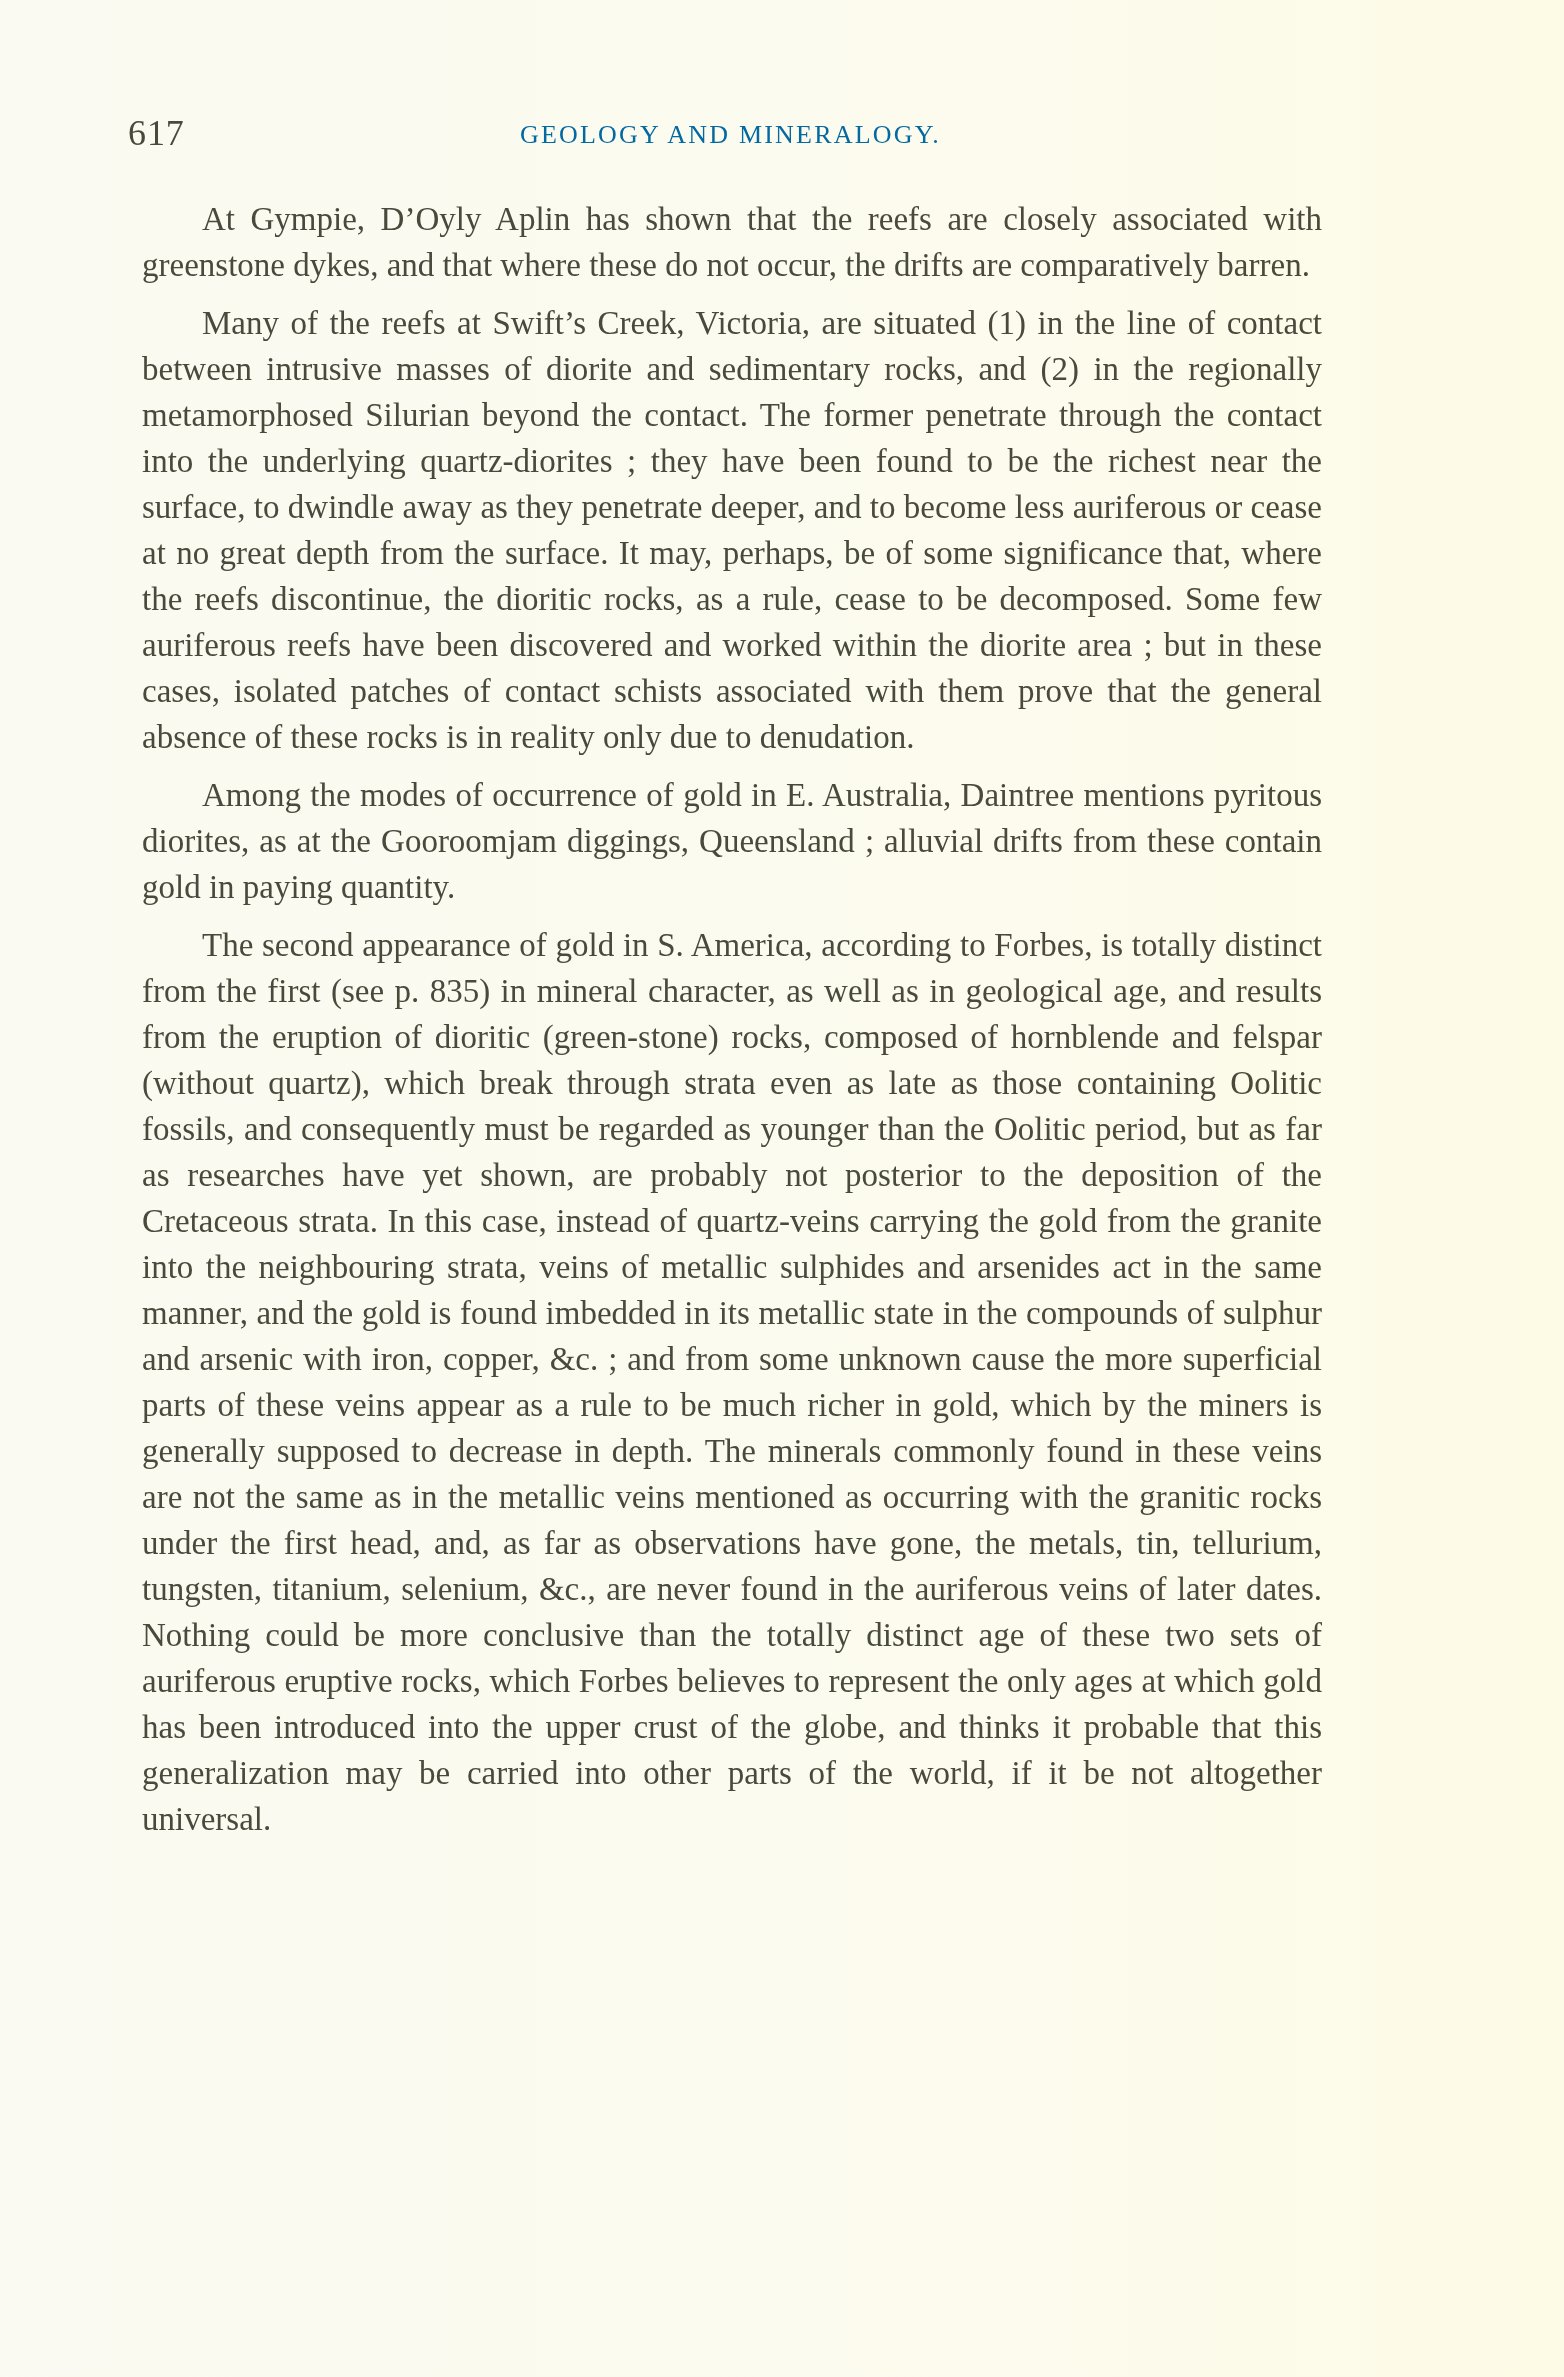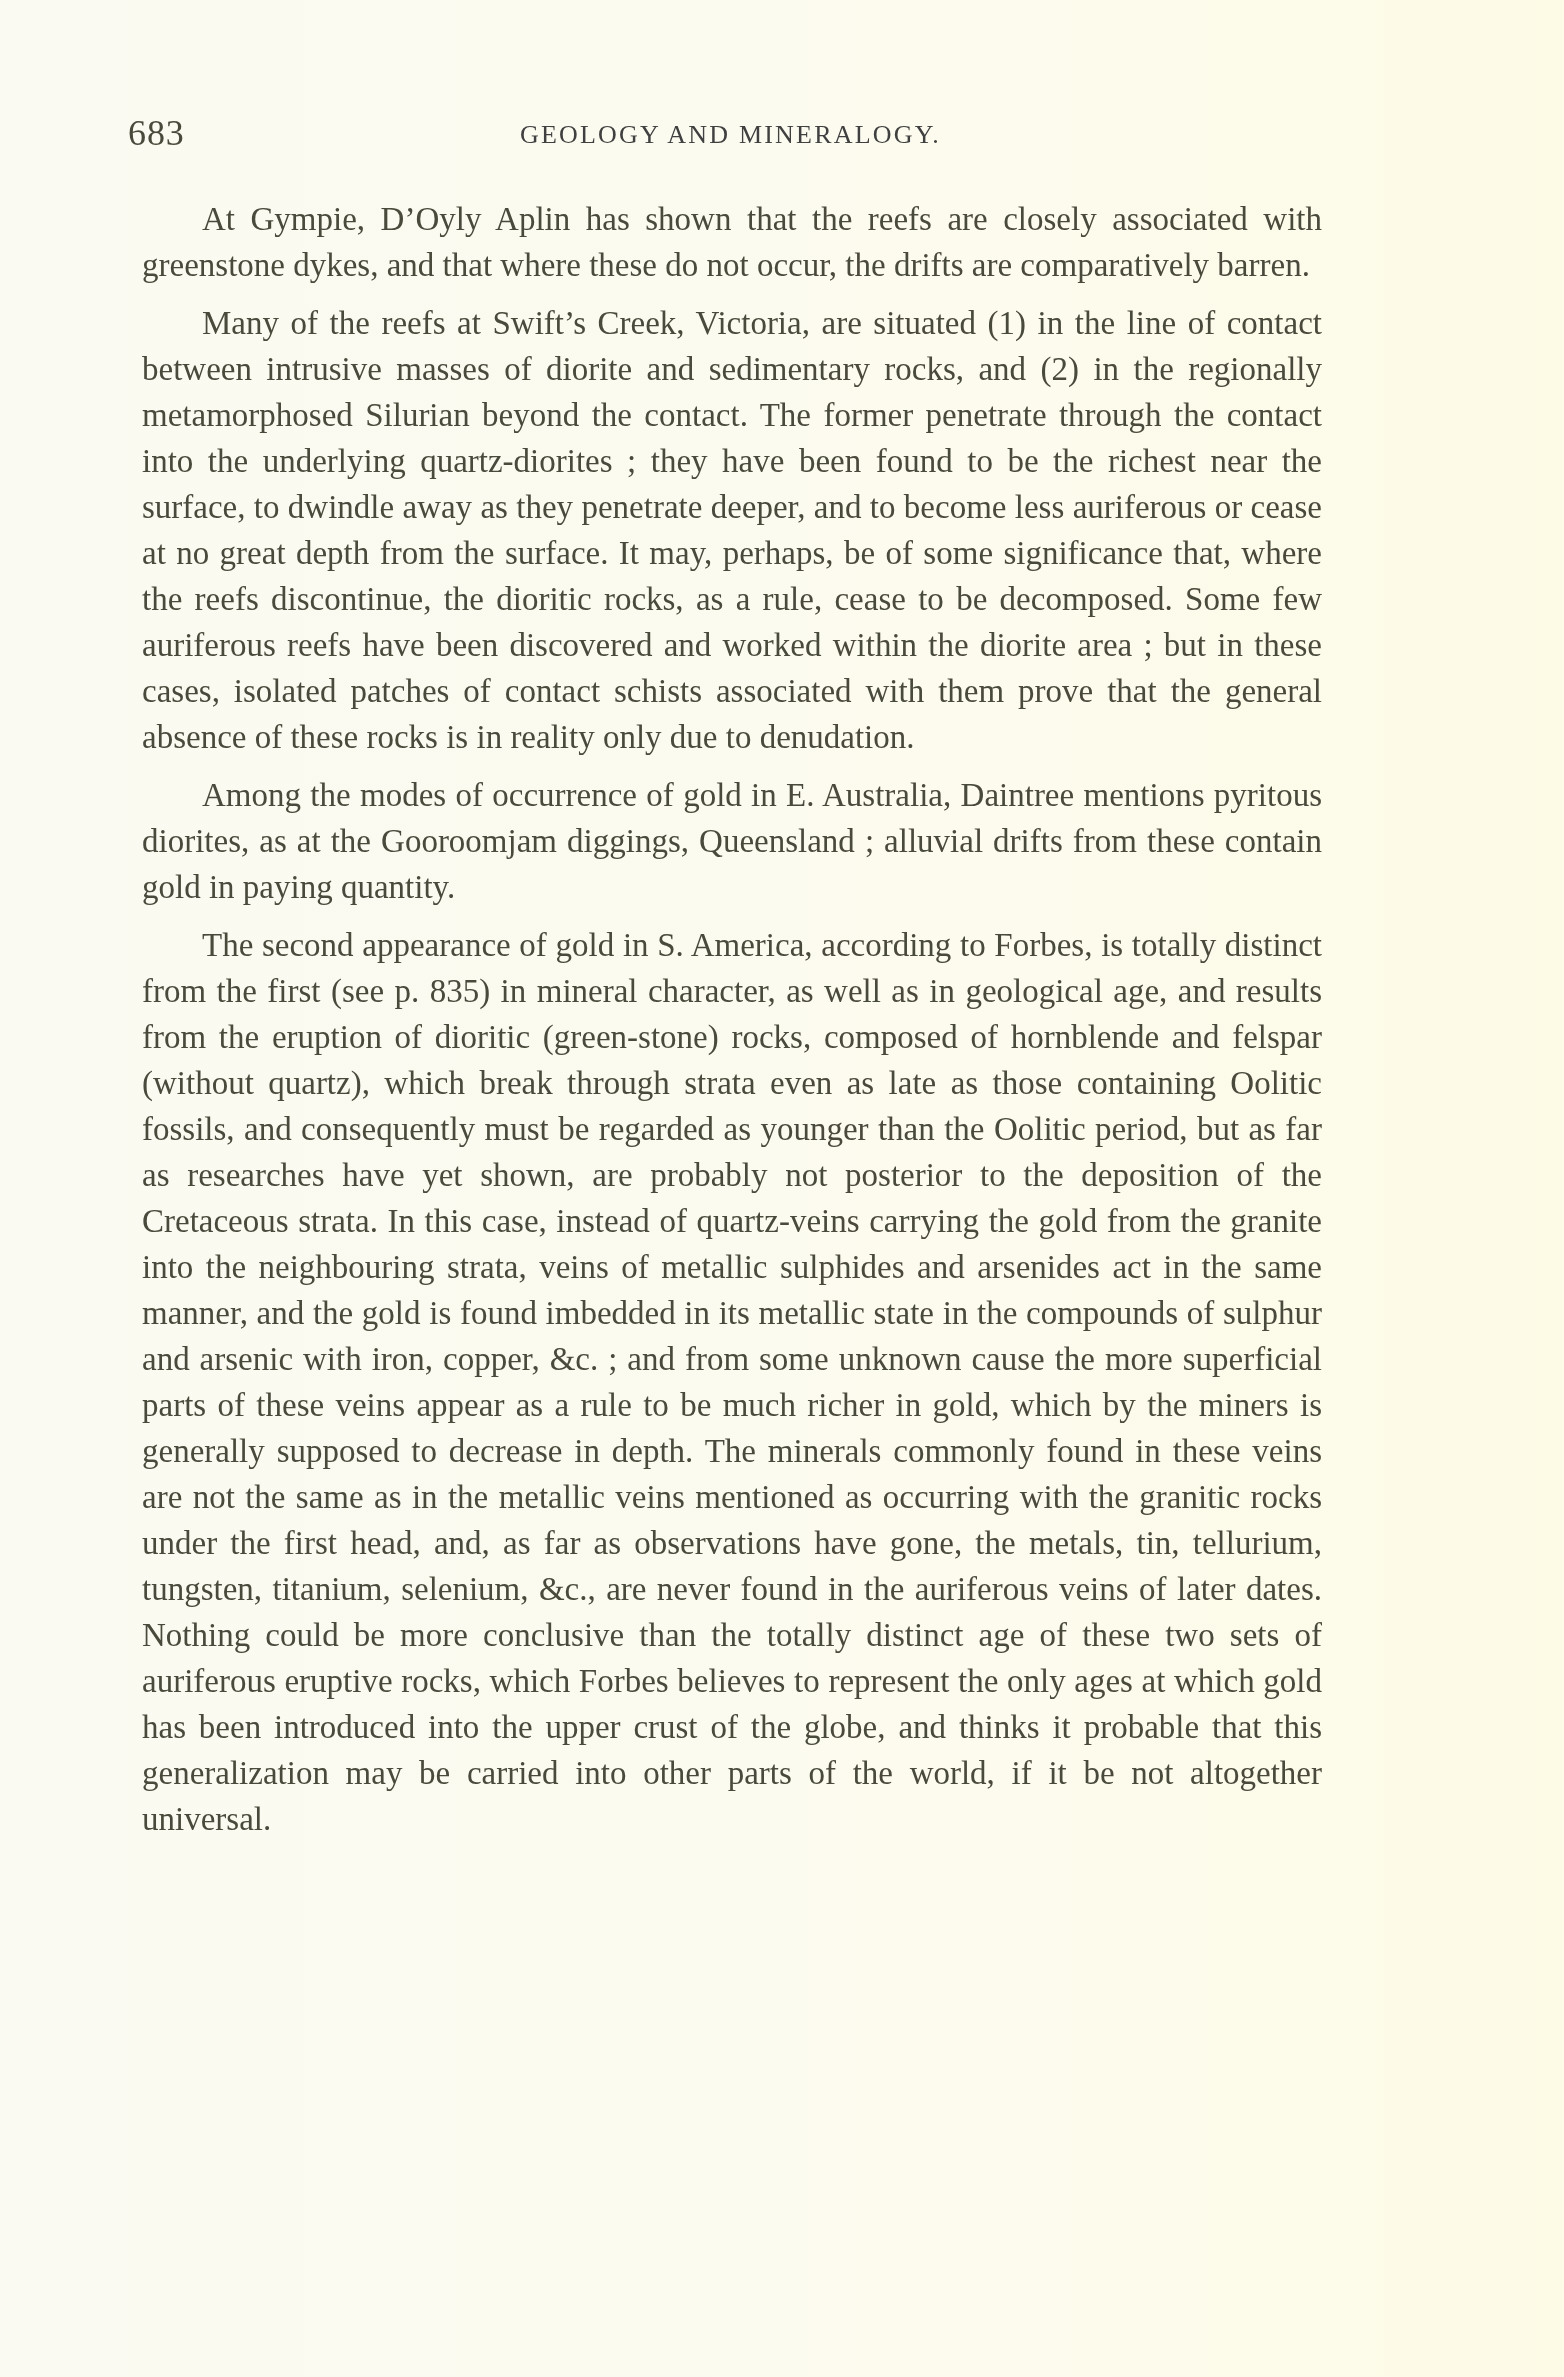--- a/index.html
+++ b/index.html
@@ -30,21 +30,21 @@
   }
   .running-title {
     position: absolute;
     left: 0;
     right: 0;
     top: 1.8px;
     text-align: center;
     font-size: 26px;
     letter-spacing: 2.2px;
     line-height: 54px;
-    color: #404040;
+    color: #0369a1;
   }
   .body-text {
     position: absolute;
     left: 130px;
     top: 184px;
     width: 1204px;
     font-size: 33px;
     line-height: 46px;
     text-align: justify;
     text-align-last: left;
@@ -52,21 +52,21 @@
   .body-text p {
     margin: 12px;
     text-indent: 60px;
     hyphens: manual;
   }
 </style>
 </head>
 <body>
 
 <div class="running-head">
-  <span class="page-number">683</span>
+  <span class="page-number">617</span>
   <div class="running-title">GEOLOGY AND MINERALOGY.</div>
 </div>
 
 <div class="body-text">
   <p>At Gympie, D’Oyly Aplin has shown that the reefs are closely associated with greenstone dykes, and that where these do not occur, the drifts are comparatively barren.</p>
   <p>Many of the reefs at Swift’s Creek, Victoria, are situated (1) in the line of contact between intrusive masses of diorite and sedimentary rocks, and (2) in the regionally metamorphosed Silurian beyond the contact. The former penetrate through the contact into the underlying quartz-diorites ; they have been found to be the richest near the surface, to dwindle away as they penetrate deeper, and to become less auriferous or cease at no great depth from the surface.  It may, perhaps, be of some significance that, where the reefs discontinue, the dioritic rocks, as a rule, cease to be decomposed.  Some few auriferous reefs have been discovered and worked within the diorite area ; but in these cases, isolated patches of contact schists associated with them prove that the general absence of these rocks is in reality only due to denudation.</p>
   <p>Among the modes of occurrence of gold in E. Australia, Daintree mentions pyritous diorites, as at the Gooroomjam diggings, Queensland ; alluvial drifts from these contain gold in paying quantity.</p>
   <p>The second appearance of gold in S. America, according to Forbes, is totally distinct from the first (see p. 835) in mineral character, as well as in geological age, and results from the eruption of dioritic (green-stone) rocks, composed of hornblende and felspar (without quartz), which break through strata even as late as those containing Oolitic fossils, and consequently must be regarded as younger than the Oolitic period, but as far as researches have yet shown, are probably not posterior to the deposition of the Cretaceous strata.  In this case, instead of quartz-veins carrying the gold from the granite into the neighbouring strata, veins of metallic sulphides and arsenides act in the same manner, and the gold is found imbedded in its metallic state in the compounds of sulphur and arsenic with iron, copper, &amp;c. ; and from some unknown cause the more superficial parts of these veins appear as a rule to be much richer in gold, which by the miners is generally supposed to decrease in depth. The minerals commonly found in these veins are not the same as in the metallic veins mentioned as occurring with the granitic rocks under the first head, and, as far as observations have gone, the metals, tin, tellurium, tungsten, titanium, selenium, &amp;c., are never found in the auriferous veins of later dates.  Nothing could be more conclusive than the totally distinct age of these two sets of auriferous eruptive rocks, which Forbes believes to represent the only ages at which gold has been introduced into the upper crust of the globe, and thinks it probable that this generalization may be carried into other parts of the world, if it be not altogether universal.</p>
 </div>
 

